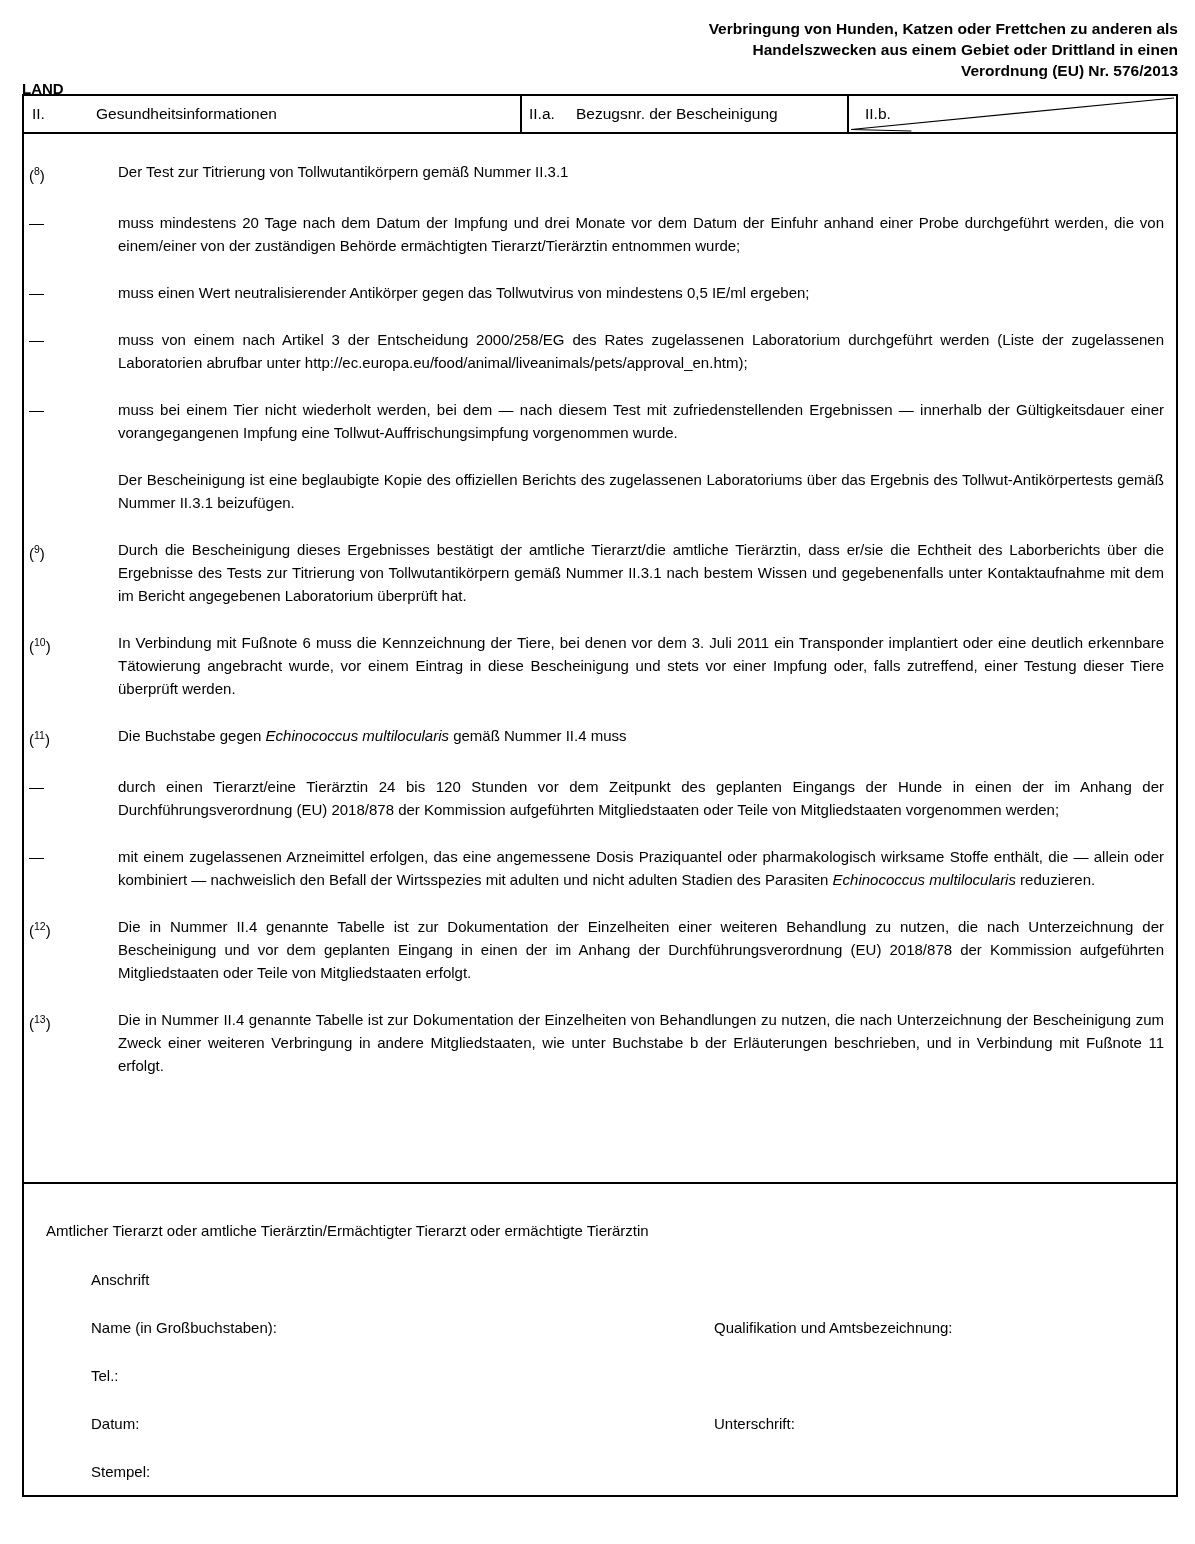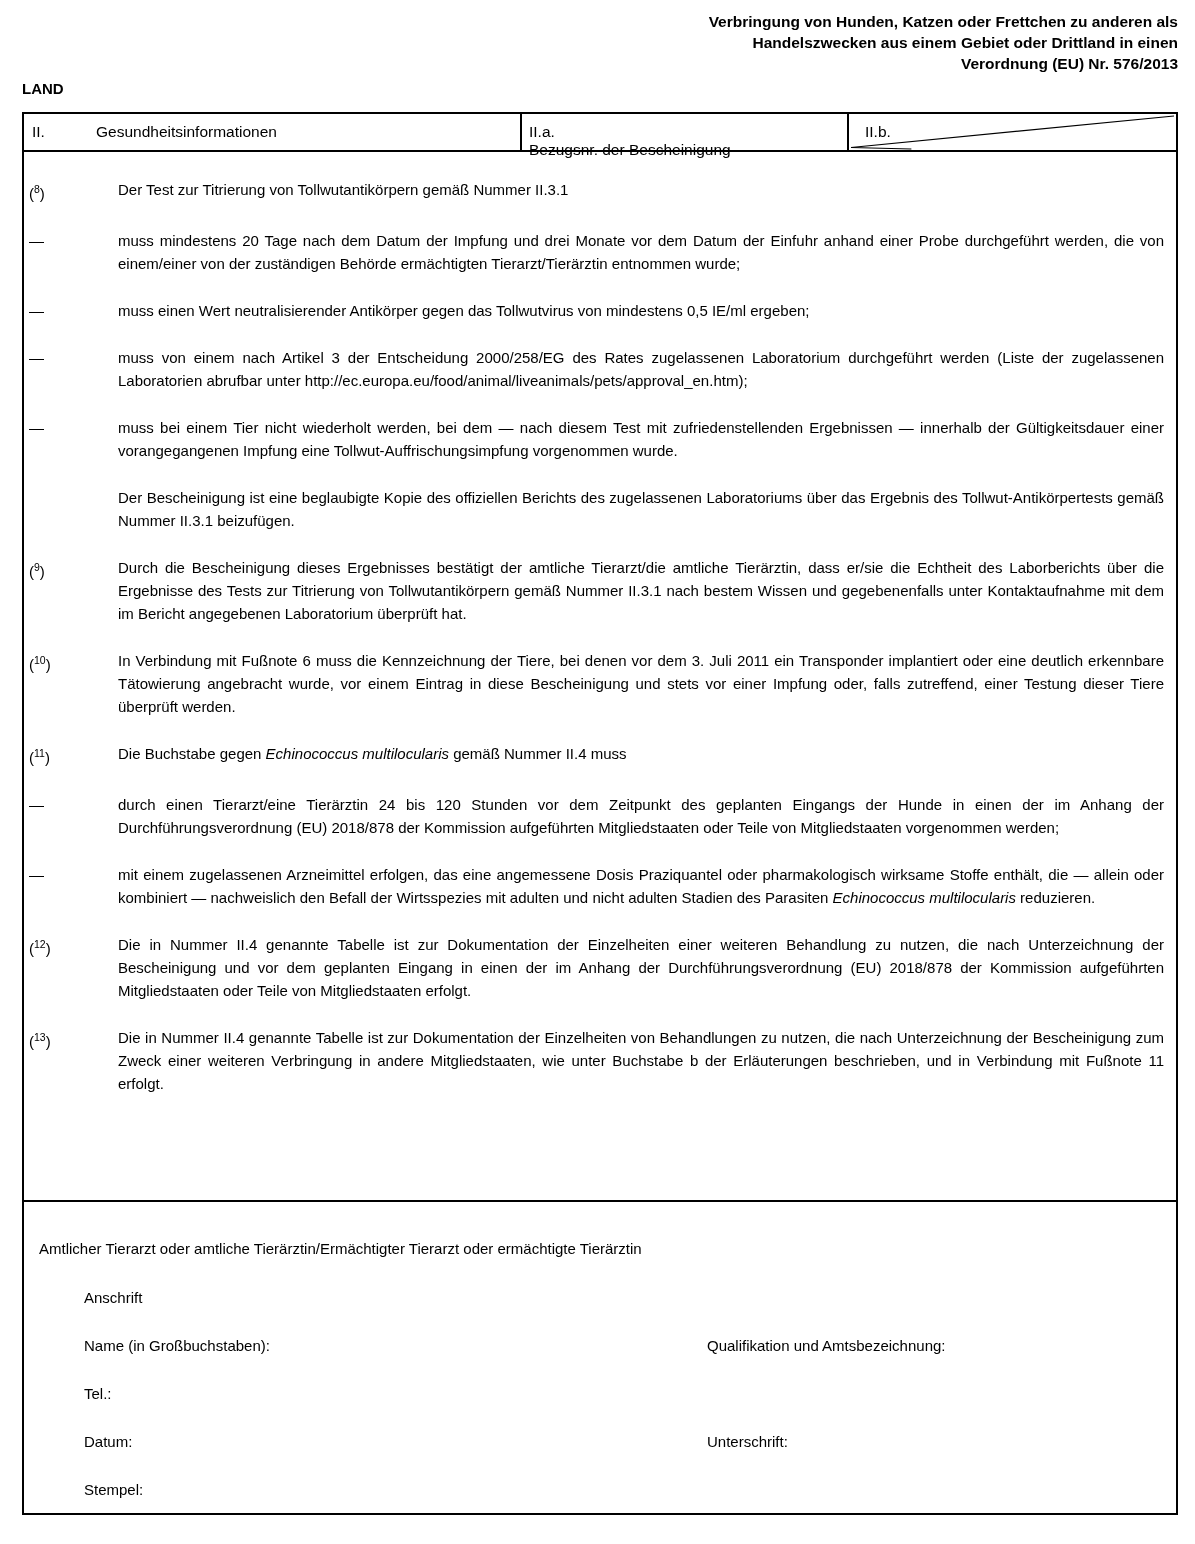--- a/index.html
+++ b/index.html
@@ -7,70 +7,70 @@
   body {
     position: relative;
     width: 1195px;
     height: 1544px;
     font-family: "Liberation Sans", sans-serif;
     color: #000;
     overflow: hidden;
   }
   .title-block {
     position: absolute;
-    top: 11px;
+    top: 18px;
     right: 17px;
     width: 720px;
     text-align: right;
     font-weight: 700;
     font-size: 15.5px;
     line-height: 21px;
   }
   .country-label {
     position: absolute;
     top: 80px;
     left: 22px;
     font-weight: 700;
     font-size: 15px;
   }
   .form-table {
     position: absolute;
-    top: 112px;
+    top: 94px;
     left: 22px;
     width: 1156px;
     height: 1403px;
     border: 2px solid #000;
   }
   .header-row {
     display: flex;
     height: 38px;
     border-bottom: 2px solid #000;
     font-size: 15.5px;
   }
   .hcell { padding-top: 9px; }
   .hc1 { width: 498px; border-right: 2px solid #000; display: flex; padding-left: 8px; }
   .hc1 .cell-no { width: 64px; flex: none; }
-  .hc2 { width: 327px; border-right: 2px solid #000; display: flex; padding-left: 7px; flex-direction: column; }
+  .hc2 { width: 327px; border-right: 2px solid #000; display: flex; padding-left: 7px; }
   .hc2 .cell-no { width: 47px; flex: none; }
   .hc3 { flex: 1; position: relative; padding-left: 16px; }
   .hc3 svg { position: absolute; left: 0; top: 0; width: 100%; height: 100%; display: block; }
   .notes-cell {
     height: 1050px;
     border-bottom: 2px solid #000;
     padding: 26px 12px 0 5px;
     font-size: 15px;
     overflow: hidden;
   }
   .note-row { display: flex; line-height: 23px; }
   .note-row + .note-row { margin-top: 24px; }
   .note-marker { flex: 0 0 45px; }
   .note-marker sup { font-size: 10.5px; }
   .note-text { flex: 1; text-align: justify; overflow-wrap: break-word; margin-left: 44px; }
   .note-text i { font-style: italic; }
-  .certifier-cell { height: 268px; padding: 34px 12px 0 15px; font-size: 15px; border-radius: 31px; }
+  .certifier-cell { height: 268px; padding: 34px 12px 0 22px; font-size: 15px; border-radius: 31px; }
   .cert-intro { line-height: 26px; }
   .cert-fields { margin-left: 45px; }
   .cert-row { position: relative; height: 24px; margin-top: 24px; line-height: 24px; }
   .cert-right { position: absolute; left: 623px; top: 0; white-space: nowrap; }
 </style>
 </head>
 <body>
 
 <div class="title-block">
   <div>Verbringung von Hunden, Katzen oder Frettchen zu anderen als</div>

